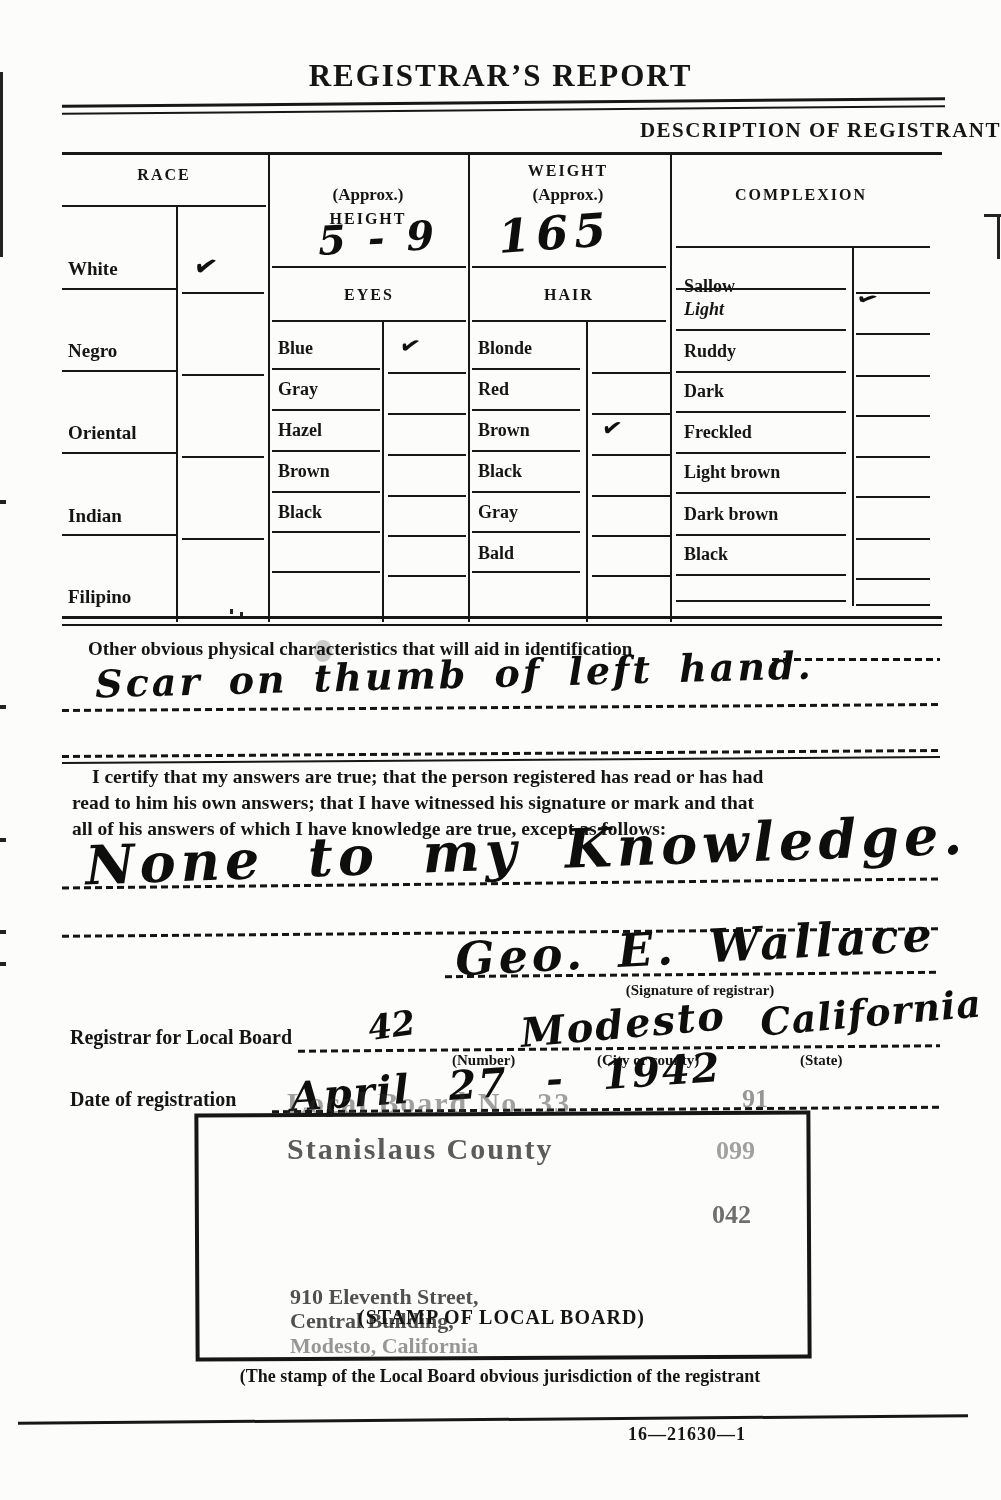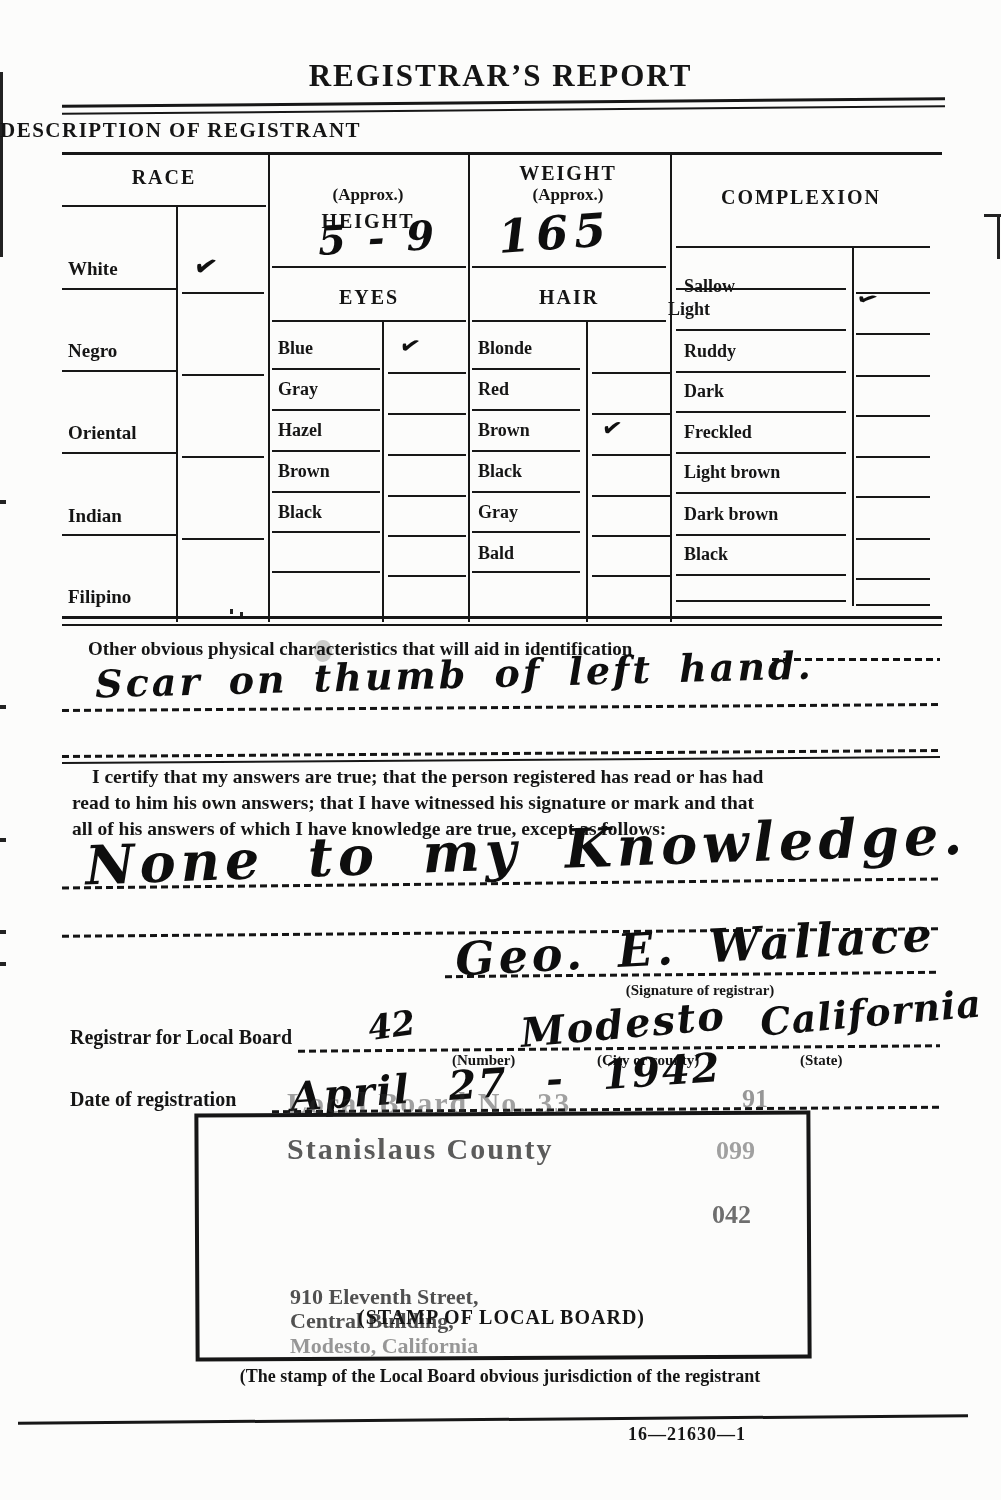--- a/index.html
+++ b/index.html
@@ -5,21 +5,21 @@
   html,body{margin:0;padding:0;background:#e8e8e6;}
   .page{position:relative;width:1001px;height:1500px;margin:0 auto;background:#fcfcfb;
         font-family:"Liberation Serif",serif;color:#151515;overflow:hidden;}
   .abs{position:absolute;white-space:nowrap;}
   .hline{position:absolute;background:#171717;}
   .vline{position:absolute;background:#171717;}
   .dashed{position:absolute;height:3px;
           background:repeating-linear-gradient(90deg,#141414 0px,#141414 7px,rgba(0,0,0,0) 7px,rgba(0,0,0,0) 11px);}
   .title{font-weight:bold;font-size:31px;letter-spacing:2px;}
   .sect{font-weight:bold;font-size:21px;letter-spacing:1.5px;}
-  .colhdr{font-weight:bold;font-size:20px;letter-spacing:2px;text-align:center;}
+  .colhdr{font-weight:bold;font-size:16px;letter-spacing:2px;text-align:center;}
   .subhdr{font-weight:bold;font-size:17px;text-align:center;}
   .opt{font-weight:bold;font-size:18px;}
   .race{font-weight:bold;font-size:19px;}
   .lbl{font-weight:bold;font-size:20px;}
   .small{font-weight:bold;font-size:15px;}
   .note{font-weight:bold;font-size:18px;text-align:center;}
   .hand{font-family:"DejaVu Serif",serif;font-style:italic;font-weight:bold;color:#0e0e0e;}
   .check{font-family:"DejaVu Sans",sans-serif;font-weight:bold;color:#101010;}
   .stamp{font-weight:bold;color:#333;filter:blur(0.45px);}
   .artifact{position:absolute;background:#222;}
@@ -37,21 +37,21 @@
   <div class="artifact" style="left:0;top:962px;width:6px;height:4px;"></div>
   <div class="artifact" style="left:984px;top:214px;width:17px;height:3px;"></div>
   <div class="artifact" style="left:997px;top:214px;width:3px;height:45px;"></div>
   <div class="artifact" style="left:230px;top:609px;width:3px;height:5px;"></div>
   <div class="artifact" style="left:240px;top:612px;width:3px;height:4px;"></div>
   <div class="abs" style="left:314px;top:640px;width:18px;height:22px;border-radius:50%;background:#9a9a97;opacity:.5;"></div>
 
   <div class="abs title" style="left:0;top:58px;width:1001px;text-align:center;">REGISTRAR’S REPORT</div>
   <div class="hline" style="left:62px;top:101px;width:883px;height:3px;transform:rotate(-0.5deg);"></div>
   <div class="hline" style="left:62px;top:109px;width:883px;height:2px;transform:rotate(-0.5deg);"></div>
-  <div class="abs sect" style="left:0;top:118px;width:1001px;text-align:left;">DESCRIPTION OF REGISTRANT</div>
+  <div class="abs sect" style="left:0;top:118px;width:1001px;text-align:right;">DESCRIPTION OF REGISTRANT</div>
 
   <div>
 
     <div class="hline" style="left:62px;top:152px;width:880px;height:3px;"></div>
     <div class="hline" style="left:62px;top:616px;width:880px;height:3px;"></div>
     <div class="hline" style="left:62px;top:624px;width:880px;height:2px;"></div>
 
     <div class="vline" style="left:268px;top:152px;width:2px;height:470px;"></div>
     <div class="vline" style="left:468px;top:152px;width:2px;height:470px;"></div>
     <div class="vline" style="left:670px;top:152px;width:2px;height:470px;"></div>
@@ -137,21 +137,21 @@
     <div class="abs check" style="left:602px;top:332px;font-size:24px;"></div>
     <div class="abs check" style="left:602px;top:373px;font-size:24px;"></div>
     <div class="abs check" style="left:602px;top:414px;font-size:24px;transform:rotate(10deg);">✔</div>
     <div class="abs check" style="left:602px;top:455px;font-size:24px;"></div>
     <div class="abs check" style="left:602px;top:496px;font-size:24px;"></div>
     <div class="abs check" style="left:602px;top:537px;font-size:24px;"></div>
 
     <div class="abs colhdr" style="left:672px;top:186px;width:258px;">COMPLEXION</div>
     <div class="hline" style="left:676px;top:246px;width:254px;height:2px;"></div>
     <div class="abs opt" style="left:684px;top:258px;margin-top:18px;">Sallow</div>
-    <div class="abs opt" style="left:668px;top:299px;">Light</div>
+    <div class="abs opt" style="left:684px;top:299px;font-style:italic;">Light</div>
     <div class="abs opt" style="left:684px;top:341px;">Ruddy</div>
     <div class="abs opt" style="left:684px;top:381px;">Dark</div>
     <div class="abs opt" style="left:684px;top:422px;">Freckled</div>
     <div class="abs opt" style="left:684px;top:462px;">Light brown</div>
     <div class="abs opt" style="left:684px;top:504px;">Dark brown</div>
     <div class="abs opt" style="left:684px;top:544px;">Black</div>
     <div class="hline" style="left:676px;top:288px;width:170px;height:2px;"></div>
     <div class="hline" style="left:676px;top:329px;width:170px;height:2px;"></div>
     <div class="hline" style="left:676px;top:371px;width:170px;height:2px;"></div>
     <div class="hline" style="left:676px;top:411px;width:170px;height:2px;"></div>

